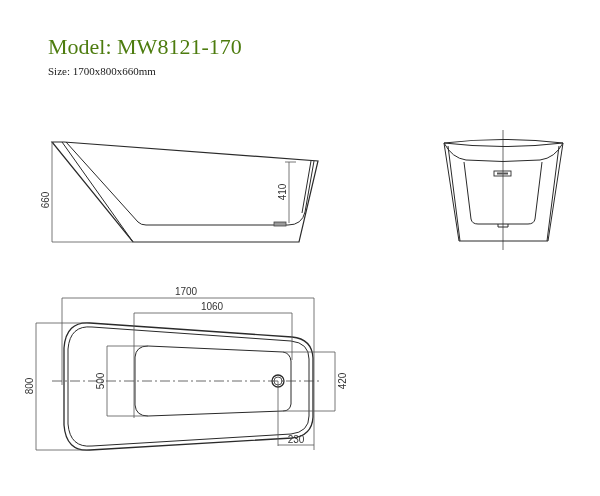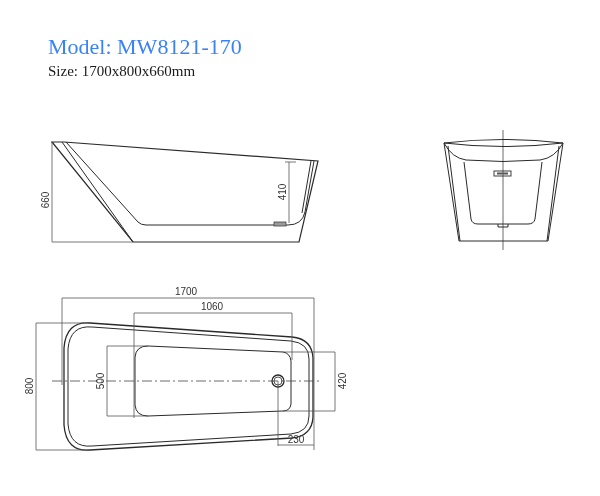--- a/index.html
+++ b/index.html
@@ -1,25 +1,25 @@
 <!DOCTYPE html>
 <html><head>
   <meta charset="utf-8">
   <style>
     html, body { margin: 0; padding: 0; background: #ffffff; }
     body { width: 600px; height: 496px; position: relative; overflow: hidden; }
     .title {
       position: absolute; left: 48px; top: 35px;
       font-family: "Liberation Serif", "DejaVu Serif", serif;
-      font-size: 22px; color: #3b82f6; line-height: 24px; white-space: nowrap;
+      font-size: 22px; color: #4d7c0f; line-height: 24px; white-space: nowrap;
     }
     .subtitle {
       position: absolute; left: 48px; top: 62px;
       font-family: "Liberation Serif", "DejaVu Serif", serif;
-      font-size: 15px; color: #1a1a1a; line-height: 18px; white-space: nowrap;
+      font-size: 11px; color: #1a1a1a; line-height: 18px; white-space: nowrap;
     }
     svg.drawing { position: absolute; left: 0; top: 0; }
     svg text {
       font-family: "Liberation Sans", "DejaVu Sans", sans-serif;
       font-size: 10px; fill: #333333;
     }
   </style>
 </head>
 <body>
 

